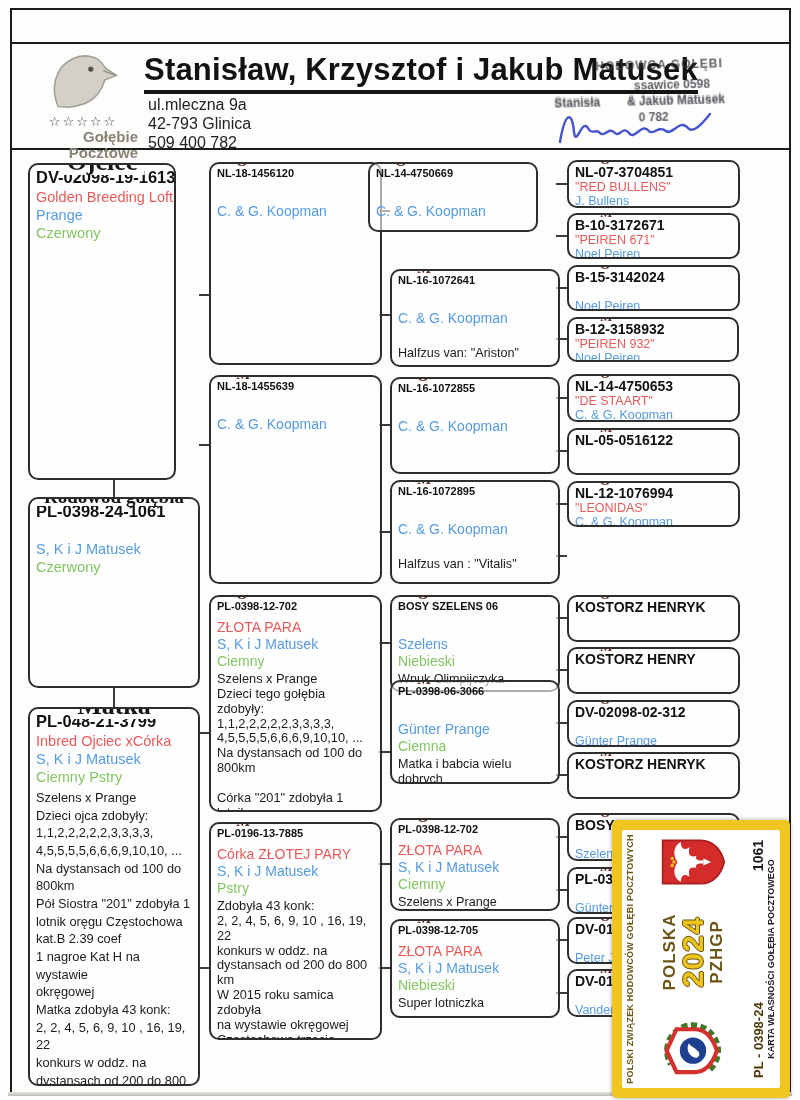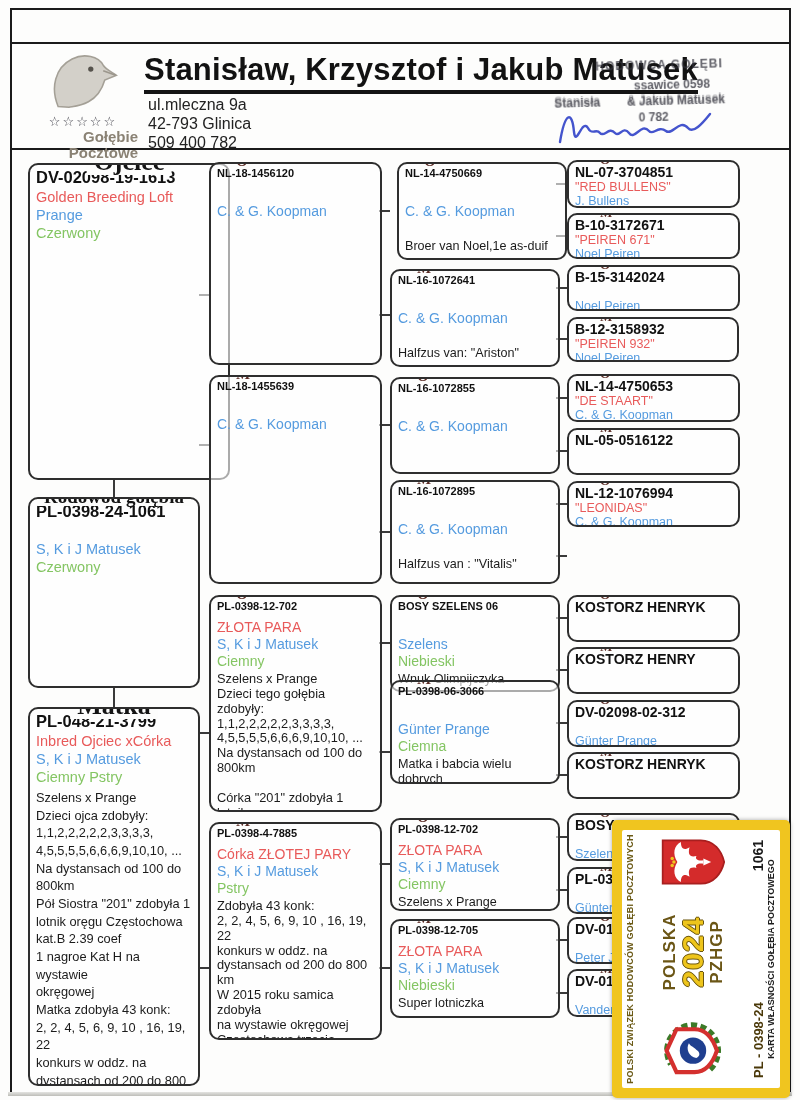--- a/index.html
+++ b/index.html
@@ -127,21 +127,21 @@
         <line x1="556" y1="775" x2="567" y2="775"></line>
       <line x1="556" y1="837" x2="567" y2="837"></line>
         <line x1="556" y1="890" x2="567" y2="890"></line>
       <line x1="556" y1="940" x2="567" y2="940"></line>
         <line x1="556" y1="993" x2="567" y2="993"></line>
       <line x1="114" y1="480" x2="114" y2="498"></line>
         <line x1="114" y1="688" x2="114" y2="708"></line>
     </g>
   </svg>
 
-  <div class="pbox c1" style="left:28px;top:163px;width:202px;height:317px">
+  <div class="pbox c1" style="left:28px;top:163px;width:148px;height:317px">
     <span class="sect">Ojciec</span>
     <div class="ln id">DV-02098-19-1613</div>
     <div class="ln red">Golden Breeding Loft</div>
     <div class="ln blue">Prange</div>
     <div class="ln green">Czerwony</div>
   </div>
   <div class="pbox c1" style="left:28px;top:497px;width:172px;height:191px">
     <span class="sect small">Rodowód gołębia</span>
     <div class="ln id">PL-0398-24-1061</div>
     <div class="ln red"></div>
@@ -195,36 +195,36 @@
 1,1,2,2,2,2,2,3,3,3,3,
 4,5,5,5,5,6,6,6,9,10,10, ...
 Na dystansach od 100 do
 800km
 
 Córka "201" zdobyła 1 lotnik
 oręgu Częstochowa kat.B 2.39</div>
   </div>
   <div class="pbox c2" style="left:209px;top:822px;width:173px;height:218px">
     <span class="om">M</span>
-    <div class="ln id">PL-0398-4-7885</div>
+    <div class="ln id">PL-0196-13-7885</div>
     <div class="ln red">Córka ZŁOTEJ PARY</div>
     <div class="ln blue">S, K i J Matusek</div>
     <div class="ln green">Pstry</div>
     <div class="nt">Zdobyła 43 konk:
 2, 2, 4, 5, 6, 9, 10 , 16, 19, 22
 konkurs w oddz. na
 dystansach od 200 do 800 km
 W 2015 roku samica zdobyła
 na wystawie okręgowej
 Częstochowa trzecią nagrode
 w kategori C
 Rodzeństwo  tego gołębia</div>
   </div>
 
-  <div class="pbox c3" style="left:397px;top:162px;width:170px;height:98px">
+  <div class="pbox c3" style="left:368px;top:162px;width:170px;height:70px">
     <span class="om">O</span>
     <div class="ln id">NL-14-4750669</div>
     <div class="ln red"></div>
     <div class="ln blue">C. &amp; G. Koopman</div>
     <div class="ln green"></div>
     <div class="nt">Broer van Noel,1e as-duif</div>
   </div>
   <div class="pbox c3" style="left:390px;top:269px;width:170px;height:98px">
     <span class="om">M</span>
     <div class="ln id">NL-16-1072641</div>

